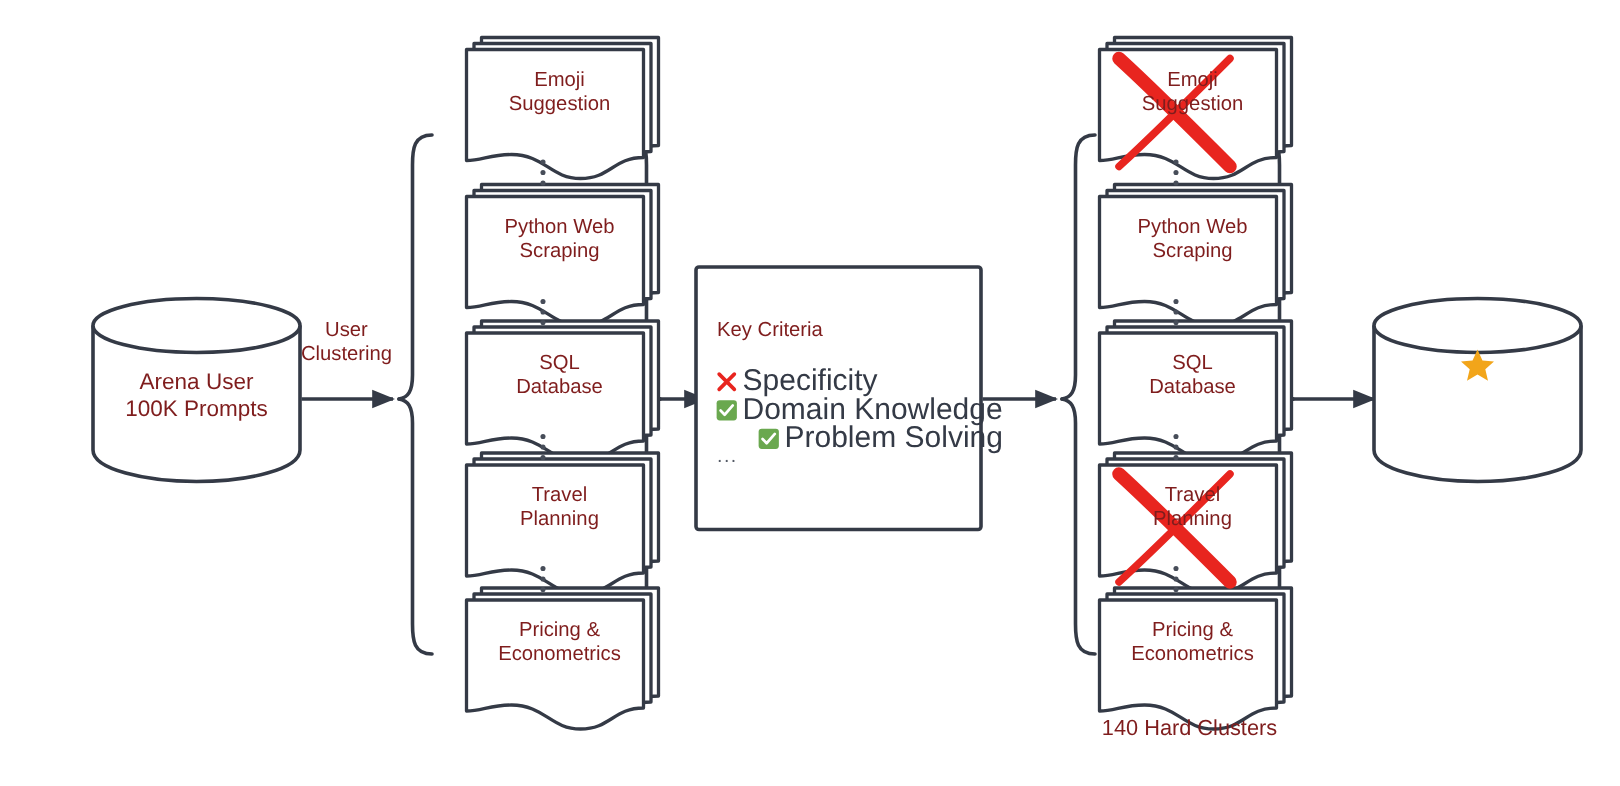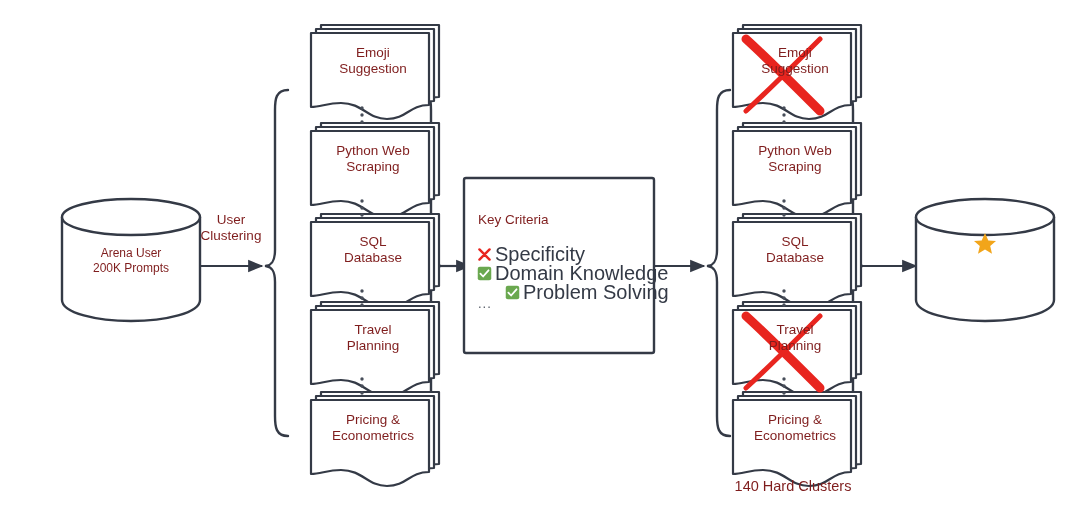--- a/index.html
+++ b/index.html
@@ -6,21 +6,21 @@
   body{
     width:1080px;height:524px;overflow:hidden;
     font-family:"Liberation Sans","DejaVu Sans",sans-serif;
     color:#343a46;
   }
   #stage{position:relative;width:1080px;height:524px;background:#fff;}
   #art{position:absolute;left:0;top:0;width:1080px;height:524px;}
 
   .lbl{position:absolute;text-align:center;line-height:1.22;color:#7f1d1d;}
   .card-lbl{font-size:13.5px;}
-  .db-lbl{font-size:12px;text-align:center;}
+  .db-lbl{font-size:15px;text-align:center;}
   .db-lbl-r{font-size:14px;}
   .flow-lbl{font-size:13.5px;}
   .bottom-lbl{font-size:14.5px;}
   .crit-title{font-size:13.5px;}
   .crit-item{font-size:20px;white-space:nowrap;}
   .crit-row{position:absolute;display:flex;align-items:center;gap:3px;}
   .ico{width:15px;height:15px;flex:0 0 15px;display:block;}
   .ell{position:absolute;font-size:13px;color:#555b66;letter-spacing:1px;}
 </style>
 </head>
@@ -157,21 +157,21 @@
       <use href="#redx" x="742" y="312"></use>
     </g>
 
     <g transform="translate(985,244)">
       <path d="M0,-11 L3.3,-3.6 L11,-3.0 L5.2,2.1 L7.0,9.8 L0,5.6 L-7.0,9.8 L-5.2,2.1 L-11,-3.0 L-3.3,-3.6 Z" fill="#f2a51a"></path>
     </g>
   </svg>
 
   <div class="lbl db-lbl" style="left:56px;top:246px;width:150px;">
     <span>Arena User</span><br>
-    <span>200K Prompts</span>
+    <span>100K Prompts</span>
   </div>
 
   <div class="lbl flow-lbl" style="left:176px;top:212px;width:110px;">
     <span>User</span><br>
     <span>Clustering</span>
   </div>
 
   <div class="lbl card-lbl" style="left:311px;top:45px;width:124px;">
     <span>Emoji</span><br>
     <span>Suggestion</span>

